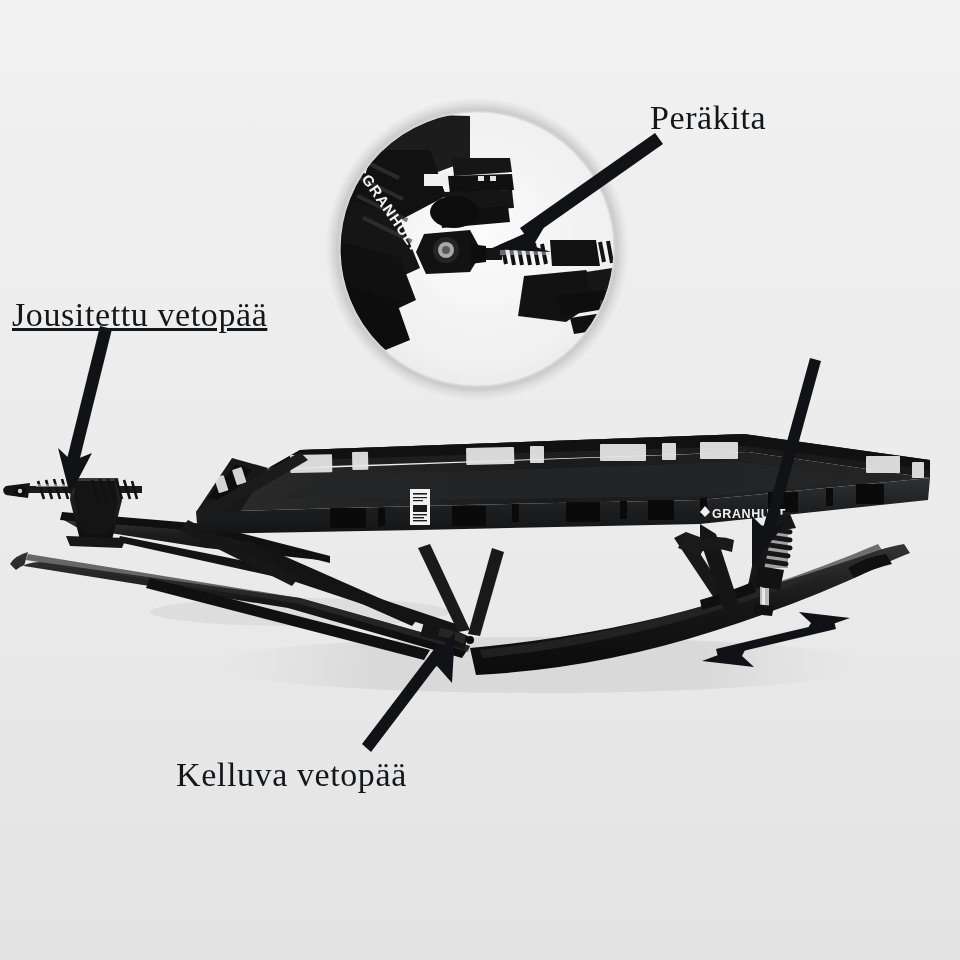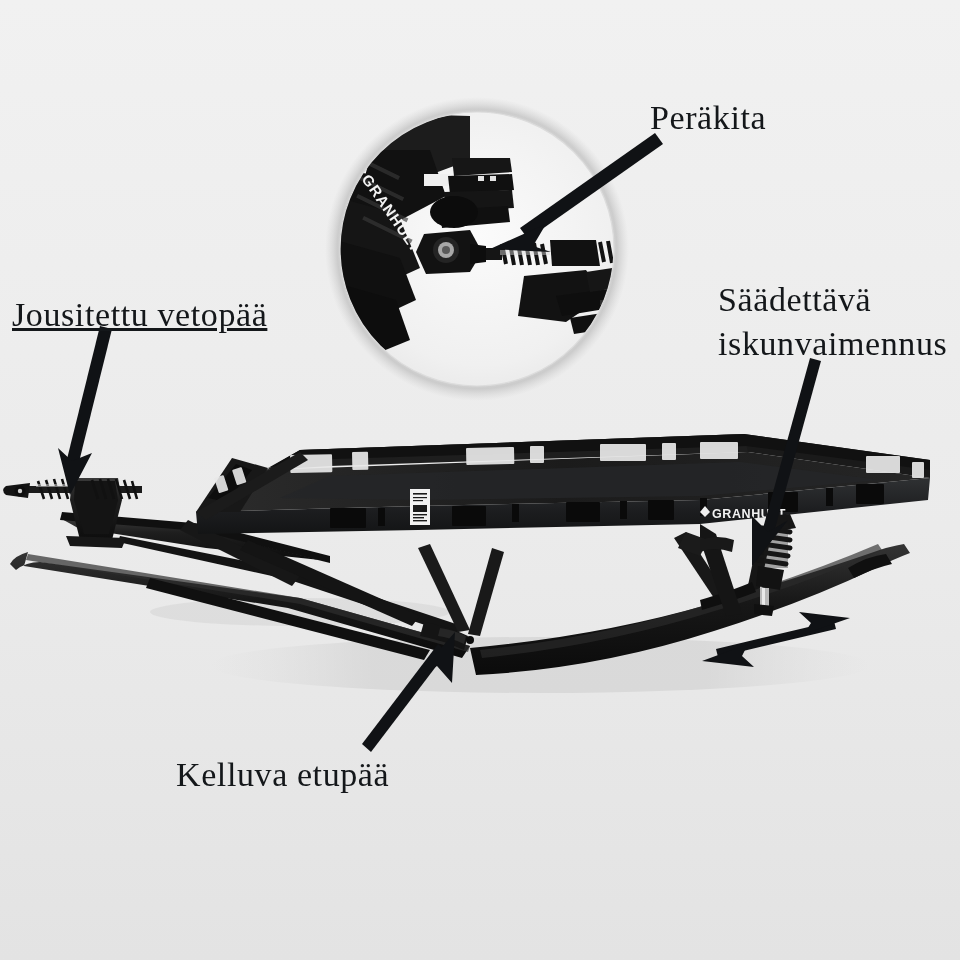--- a/index.html
+++ b/index.html
@@ -365,20 +365,18 @@
         <path d="M850 618 L804 634 L811 623 L799 612 Z"></path>
       </g>
     </g>
   </svg>
 
   <div class="layer" id="text-layer">
     <div class="label" id="lbl-perakita">Peräkita</div>
 
     <div class="label" id="lbl-jousitettu">Jousitettu vetopää</div>
 
-    <div class="label" id="lbl-saadettava">Säädettävä
-iskunvaimennus</div>
-
-    <div class="label" id="lbl-kelluva">Kelluva etupää</div>
+
+    <div class="label" id="lbl-kelluva">Kelluva vetopää</div>
 
   </div>
 
 </div>
 
 </body></html>

